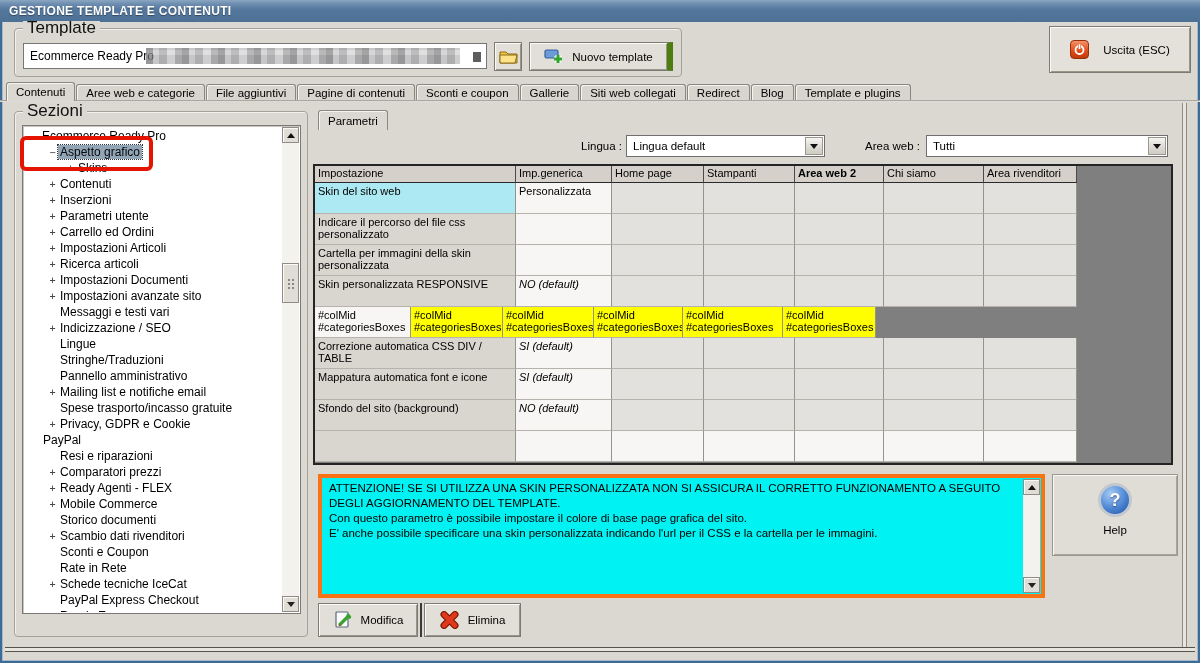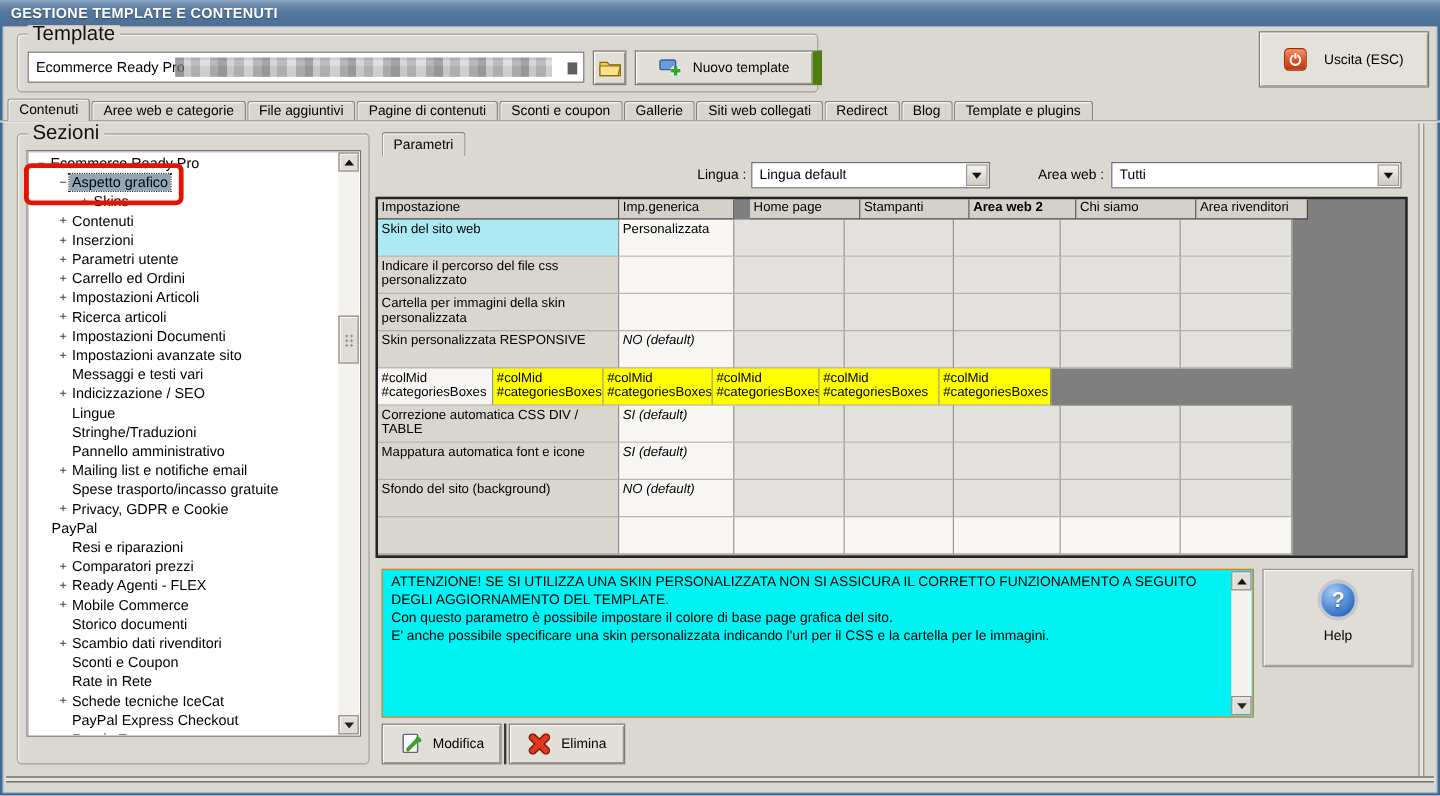--- a/index.html
+++ b/index.html
@@ -82,21 +82,21 @@
   .c-label { width:201px; background:#d9d5cf; }
   .c-g { width:96px; background:#f7f6f4; }
   .c-a { background:#e2e1de; }
   .body-row .gcell { height:31px; padding-top:2px; }
   .c-label.sel { background:#ace9f2; }
   .val-it { font-style:italic; }
   .yellow { background:#ffff00 !important; }
 
   
   .memo { position:absolute; left:318px; top:474px; width:727px; height:124px;
-    background:#00f2f2; border:1px solid #f97316; padding:3px 24px 3px 7px; overflow:hidden; }
+    background:#00f2f2; border:4px solid #f97316; padding:3px 24px 3px 7px; overflow:hidden; }
   .memo .wline { font-size:11.5px; line-height:15px; color:#000; }
   .memo-sb { right:1px; top:1px; bottom:1px; }
 
   
   .help { position:absolute; left:1052px; top:474px; width:126px; height:82px;
     background:#e0ddd6; border:1px solid #9a978f;
     box-shadow: inset 1px 1px 0 #f8f6f2, inset -1px -1px 0 #a8a59e;
     display:flex; flex-direction:column; align-items:center; }
   .help-icon { margin-top:8px; width:34px; height:34px; border-radius:50%;
     background: radial-gradient(circle at 35% 28%, #a8ccf4, #5a92dc 45%, #2a60b4 85%);
@@ -136,21 +136,21 @@
     </div>
     <div class="btn" style="position:absolute; left:479px; top:13px; width:28px; height:29px;">
       <span class="icon20" style="width:19px;height:16px;">
         <svg width="19" height="16" viewBox="0 0 19 16">
           <path d="M1 3 h6 l2 2 h9 v9 H1 z" fill="#f3c row"></path>
           <path d="M1 3 h6 l2 2 h9 v9 H1 z" fill="#f5c842" stroke="#8a6d12" stroke-width="1"></path>
           <path d="M1 6 h17 l-2 8 H1 z" fill="#fde28a" stroke="#8a6d12" stroke-width="1"></path>
         </svg>
       </span>
     </div>
-    <div class="btn" style="position:absolute; left:514px; top:13px; width:156px; height:29px; border-right:8px solid #4d7c0f; gap:8px;">
+    <div class="btn" style="position:absolute; left:514px; top:13px; width:144px; height:29px; border-right:6px solid #4d7c0f; gap:8px;">
       <span style="width:20px;height:17px;">
         <svg width="20" height="17" viewBox="0 0 20 17">
           <rect x="1" y="2" width="13" height="8" rx="1.5" fill="#6d9bd6" stroke="#35629e" stroke-width="1.2"></rect>
           <path d="M14 7 v8 M10 11 h8" stroke="#ffffff" stroke-width="5"></path>
           <path d="M14 7 v8 M10 11 h8" stroke="#2ea62e" stroke-width="3"></path>
         </svg>
       </span>
       <span>Nuovo template</span>
     </div>
   </div>
@@ -341,21 +341,21 @@
     <span class="val">Tutti</span>
     <span class="dbtn">
         <span class="tri-dn"></span>
       </span>
   </div>
 
   <div class="grid">
     <div class="grow ghead" id="grid-header">
         <div class="gcell" style="width: 201px;">Impostazione</div>
         <div class="gcell" style="width: 96px;">Imp.generica</div>
-        <div class="gcell" style="width: 92px; margin-left: 13px;">Home page</div>
+        <div class="gcell" style="width: 92px;">Home page</div>
         <div class="gcell" style="width: 91px;">Stampanti</div>
         <div class="gcell" style="width: 89px; font-weight: bold;">Area web 2</div>
         <div class="gcell" style="width: 100px;">Chi siamo</div>
         <div class="gcell" style="width: 93px;">Area rivenditori</div>
       </div>
     <div id="grid-body">
         <div class="grow body-row">
           <div class="gcell c-label sel" style="width: 201px;">Skin del sito web</div>
           <div class="gcell c-g" style="width: 96px;">Personalizzata</div>
           <div class="gcell c-a" style="width: 92px;"></div>

